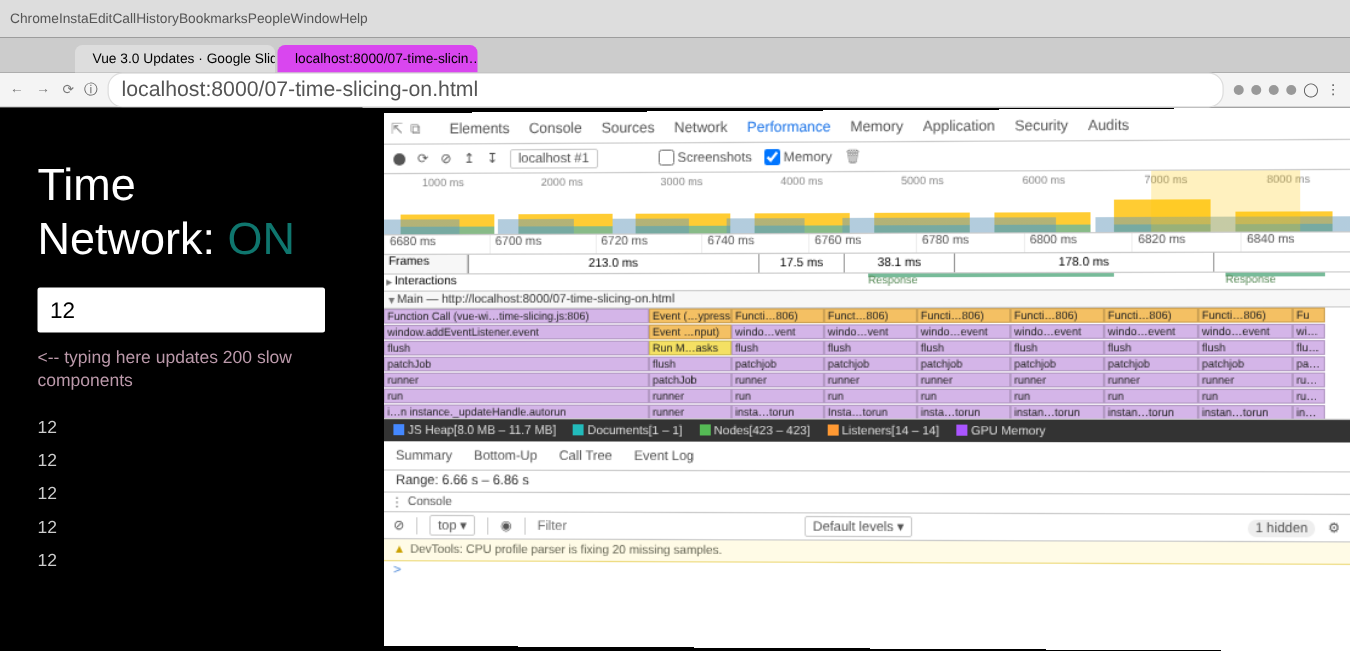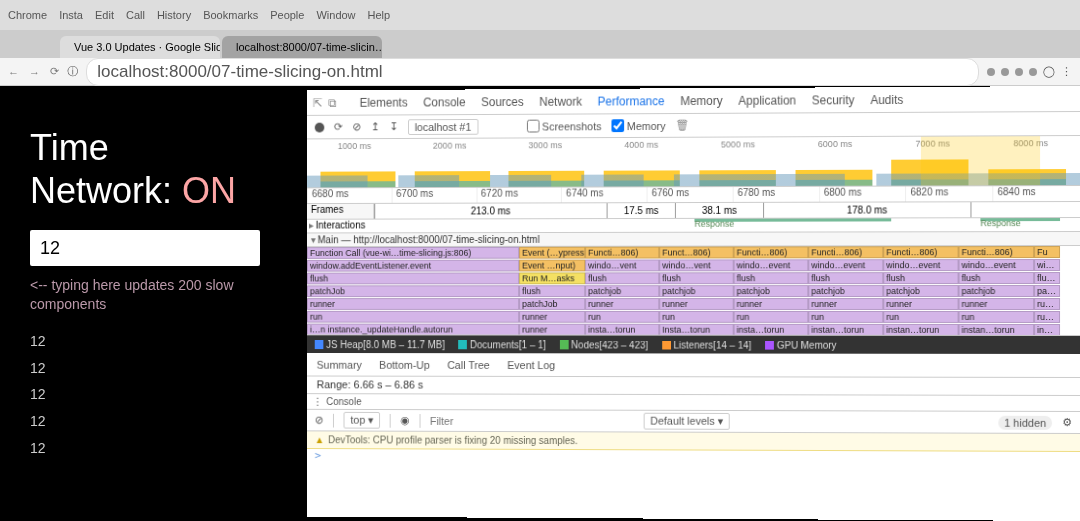--- a/index.html
+++ b/index.html
@@ -1,30 +1,30 @@
 <!DOCTYPE html>
 <html><head>
 <meta charset="utf-8">
 <style>
 *{box-sizing:border-box;margin:0;padding:0;font-family:-apple-system,BlinkMacSystemFont,"Segoe UI",Helvetica,Arial,sans-serif}
 body{width:1080px;height:521px;overflow:hidden;background:#000;position:relative}
 .chrome-top{height:30px;background:#ddd;display:flex;align-items:center;padding:0 8px;gap:6px;font-size:11px;color:#555}
-.chrome-menu{display:flex;gap:12px}
+.chrome-menu{display:flex;}
 .tabs{height:28px;background:#ccc;display:flex;align-items:flex-end;padding-left:60px;gap:2px}
-.tab{background:#a3a3a3;padding:5px 14px;font-size:11px;border-radius:6px 6px 0 0;display:flex;align-items:center;gap:6px;max-width:160px;overflow:hidden;white-space:nowrap}
+.tab{background:#d946ef;padding:5px 14px;font-size:11px;border-radius:6px 6px 0 0;display:flex;align-items:center;gap:6px;max-width:160px;overflow:hidden;white-space:nowrap}
 .tab.inactive{background:#ddd}
 .urlbar{height:28px;background:#f4f4f4;display:flex;align-items:center;padding:0 8px;gap:8px;font-size:11px;color:#555;border-bottom:1px solid #ccc}
 .nav-icons{display:flex;gap:10px;color:#777}
 .url{flex:1;background:#fff;border:1px solid #ddd;border-radius:12px;padding:3px 10px;font-size:17px}
 .right-dots{display:flex;gap:6px;align-items:center;margin-left:auto}
 .dot{width:8px;height:8px;border-radius:50%;background:#999}
 .main{display:flex;height:435px}
 .left{width:290px;background:#000;color:#fff;padding:40px 30px 10px;font-family:Helvetica,Arial,sans-serif}
 h1{font-size:36px;font-weight:400;line-height:1.2;margin-bottom:18px}
-.on{color:#fca5a5}
+.on{color:#0f766e}
 .input{width:100%;height:36px;background:#fff;color:#000;border:none;padding:0 10px;font-size:18px;margin-bottom:10px;border-radius:2px}
 .hint{color:#b9a;font-size:14px;line-height:1.35;margin-bottom:14px}
 .list{color:#ccc;font-size:14px;line-height:1.9}
 .right{flex:1;background:#fff;position:relative;overflow:hidden;transform:perspective(2000px) rotateY(-3deg);transform-origin:right center}
 .dev-tabs{height:26px;border-bottom:1px solid #ccc;display:flex;align-items:center;padding:0 6px;gap:16px;font-size:12px;color:#555}
 .dev-tab.active{color:#1a73e8}
 .dev-icons{display:flex;gap:6px;margin-right:8px;color:#888}
 .dev-icons span{display:inline-flex;align-items:center;justify-content:center}
 .sub-bar{height:24px;border-bottom:1px solid #ccc;display:flex;align-items:center;padding:0 8px;gap:10px;font-size:11px;color:#555}
 .rec{width:10px;height:10px;border-radius:50%;background:#555}

